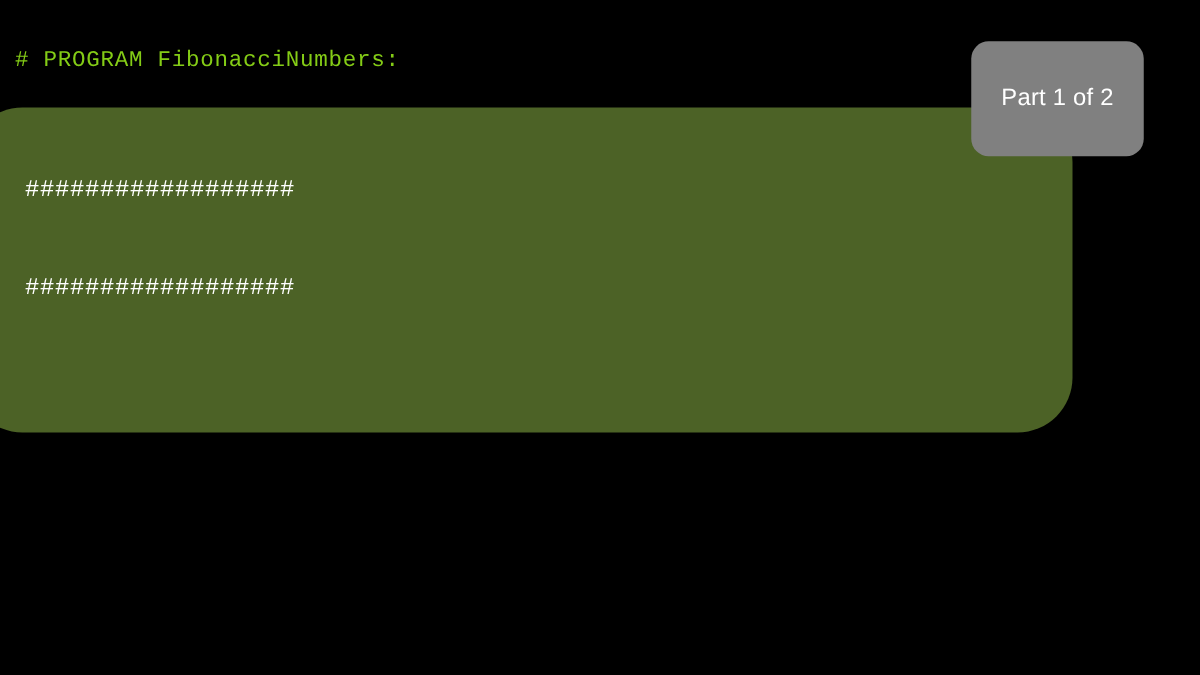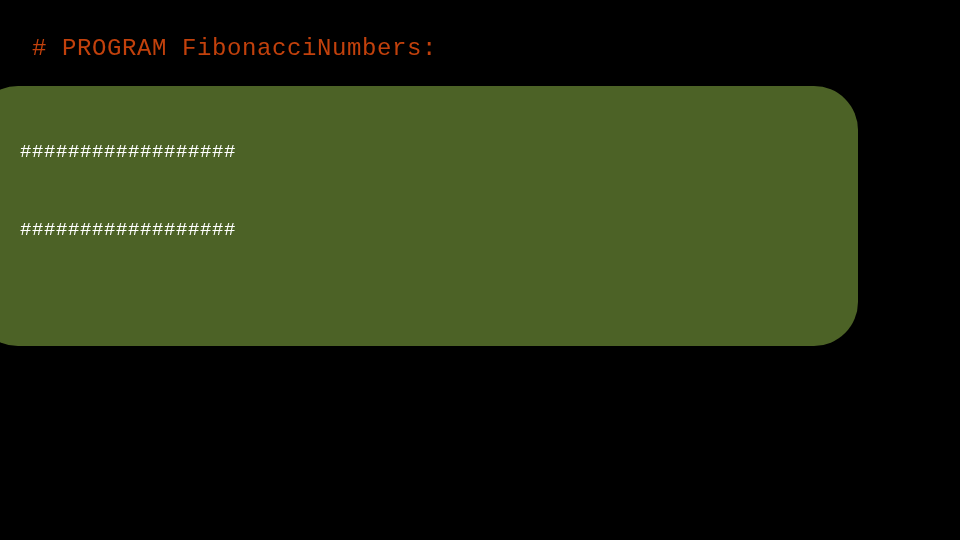--- a/index.html
+++ b/index.html
@@ -19,27 +19,27 @@
   #slide {
     position: relative;
     width: 960px;
     height: 540px;
     background: #000000;
   }
 
   
   #program-title {
     position: absolute;
-    left: 32px;
+    left: 12px;
     top: 36px;
     font-family: "Liberation Mono", "DejaVu Sans Mono", monospace;
-    font-size: 24px;
+    font-size: 18px;
     line-height: 26px;
     letter-spacing: 0.6px;
-    color: #c2410c;
+    color: #84cc16;
     white-space: pre;
     margin: 0;
   }
 
   
   #code-panel {
     position: absolute;
     left: -26px;
     top: 86px;
     width: 884px;
@@ -103,14 +103,17 @@
       
       
       
       
       
       
       
     </div>
   </div>
 
+  <div id="part-badge">
+    <span id="part-badge-label">Part 1 of 2</span>
+  </div>
 
 </div>
 
 </body></html>

